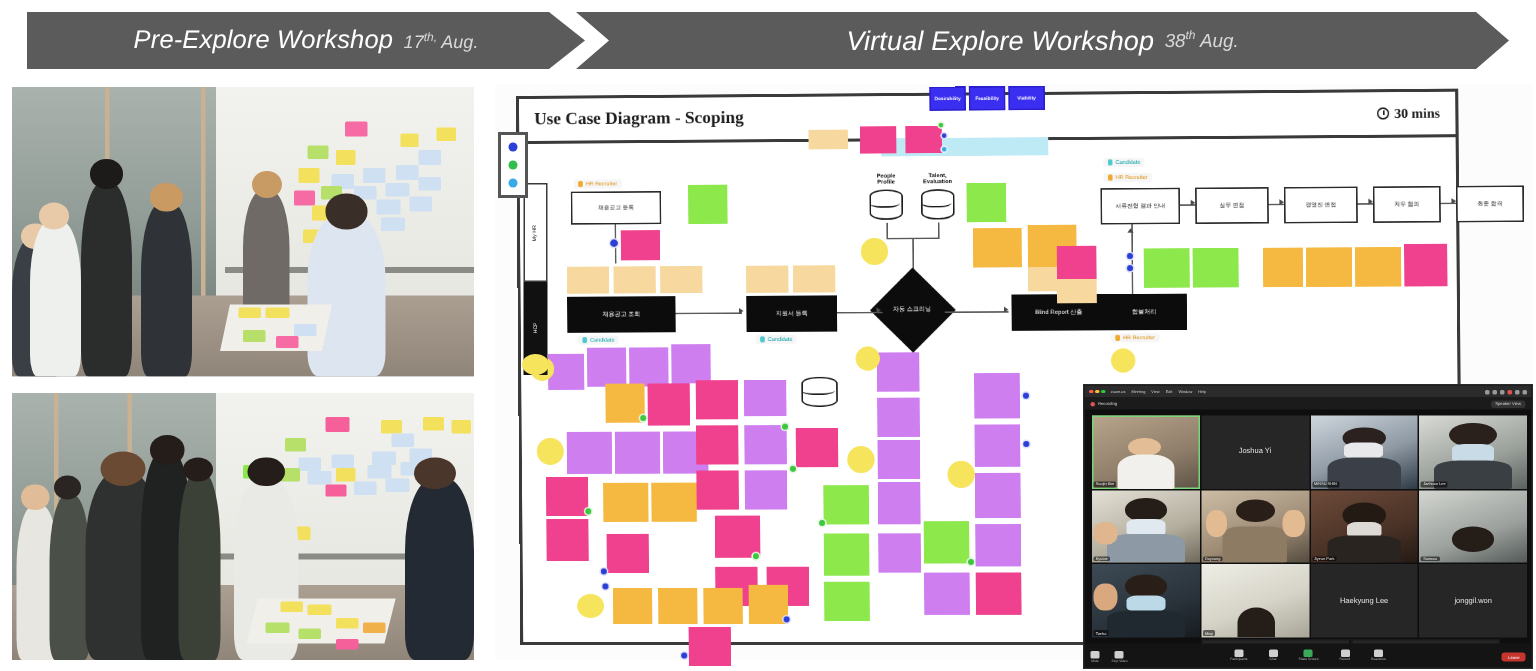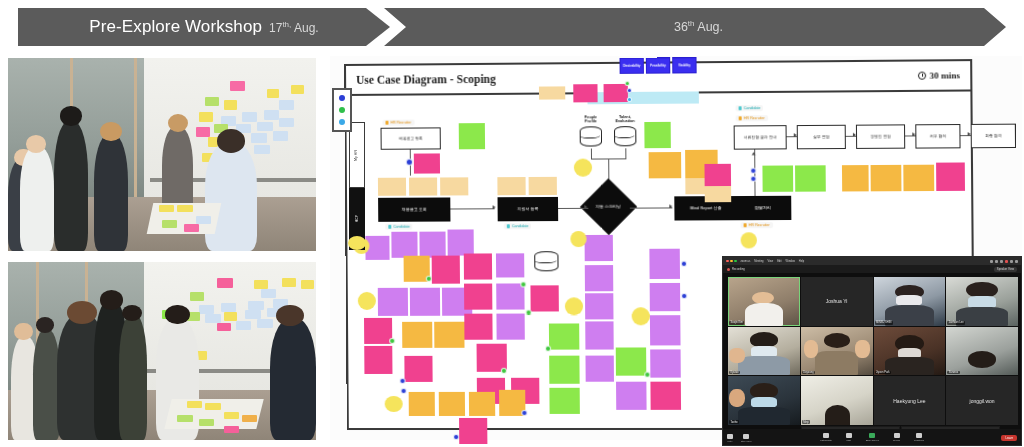--- a/index.html
+++ b/index.html
@@ -5,21 +5,21 @@
   * { box-sizing: border-box; margin: 0; padding: 0; }
   html, body {
     width: 1024px; height: 447px;
     background: #ffffff;
     font-family: "Liberation Sans", sans-serif;
     overflow: hidden;
   }
   #root { position: relative; width: 1024px; height: 447px; background:#fff; }
 
   
-  .banner-row { position: absolute; left: 0; top: 0; width: 1024px; height: 52px; }
+  .banner-row { position: absolute; left: 0; top: 0; width: 1024px; height: 52px; font-style: italic; }
   .banner {
     position: absolute; top: 8px; height: 38px;
     background: #5b5b5b; display: flex; align-items: center;
   }
   .banner-a {
     left: 18px; width: 372px;
     clip-path: polygon(0 0, calc(100% - 24px) 0, 100% 50%, calc(100% - 24px) 100%, 0 100%);
     justify-content: center;
   }
   .banner-b {
@@ -177,21 +177,22 @@
 <body>
 
 <div id="root">
 
   <div class="banner-row">
     <div class="banner banner-a">
       <span class="banner-title">Pre-Explore Workshop</span>
       <span class="banner-date"><span>17</span><sup>th,</sup> <span>Aug.</span></span>
     </div>
     <div class="banner banner-b">
-      <span class="banner-date"><span>36</span><sup>th</sup> <span>Aug.</span></span>
+      <span class="banner-title">Virtual Explore Workshop</span>
+      <span class="banner-date"><span>38</span><sup>th</sup> <span>Aug.</span></span>
     </div>
   </div>
 
   <div class="photo photo-1">
     <div class="room">
       <div class="wall-glass"></div>
       <div class="mullion" style="left:20%"></div>
       <div class="mullion" style="left:41%"></div>
       <div class="mullion" style="left:62%"></div>
       <div class="wall-mid"></div>

